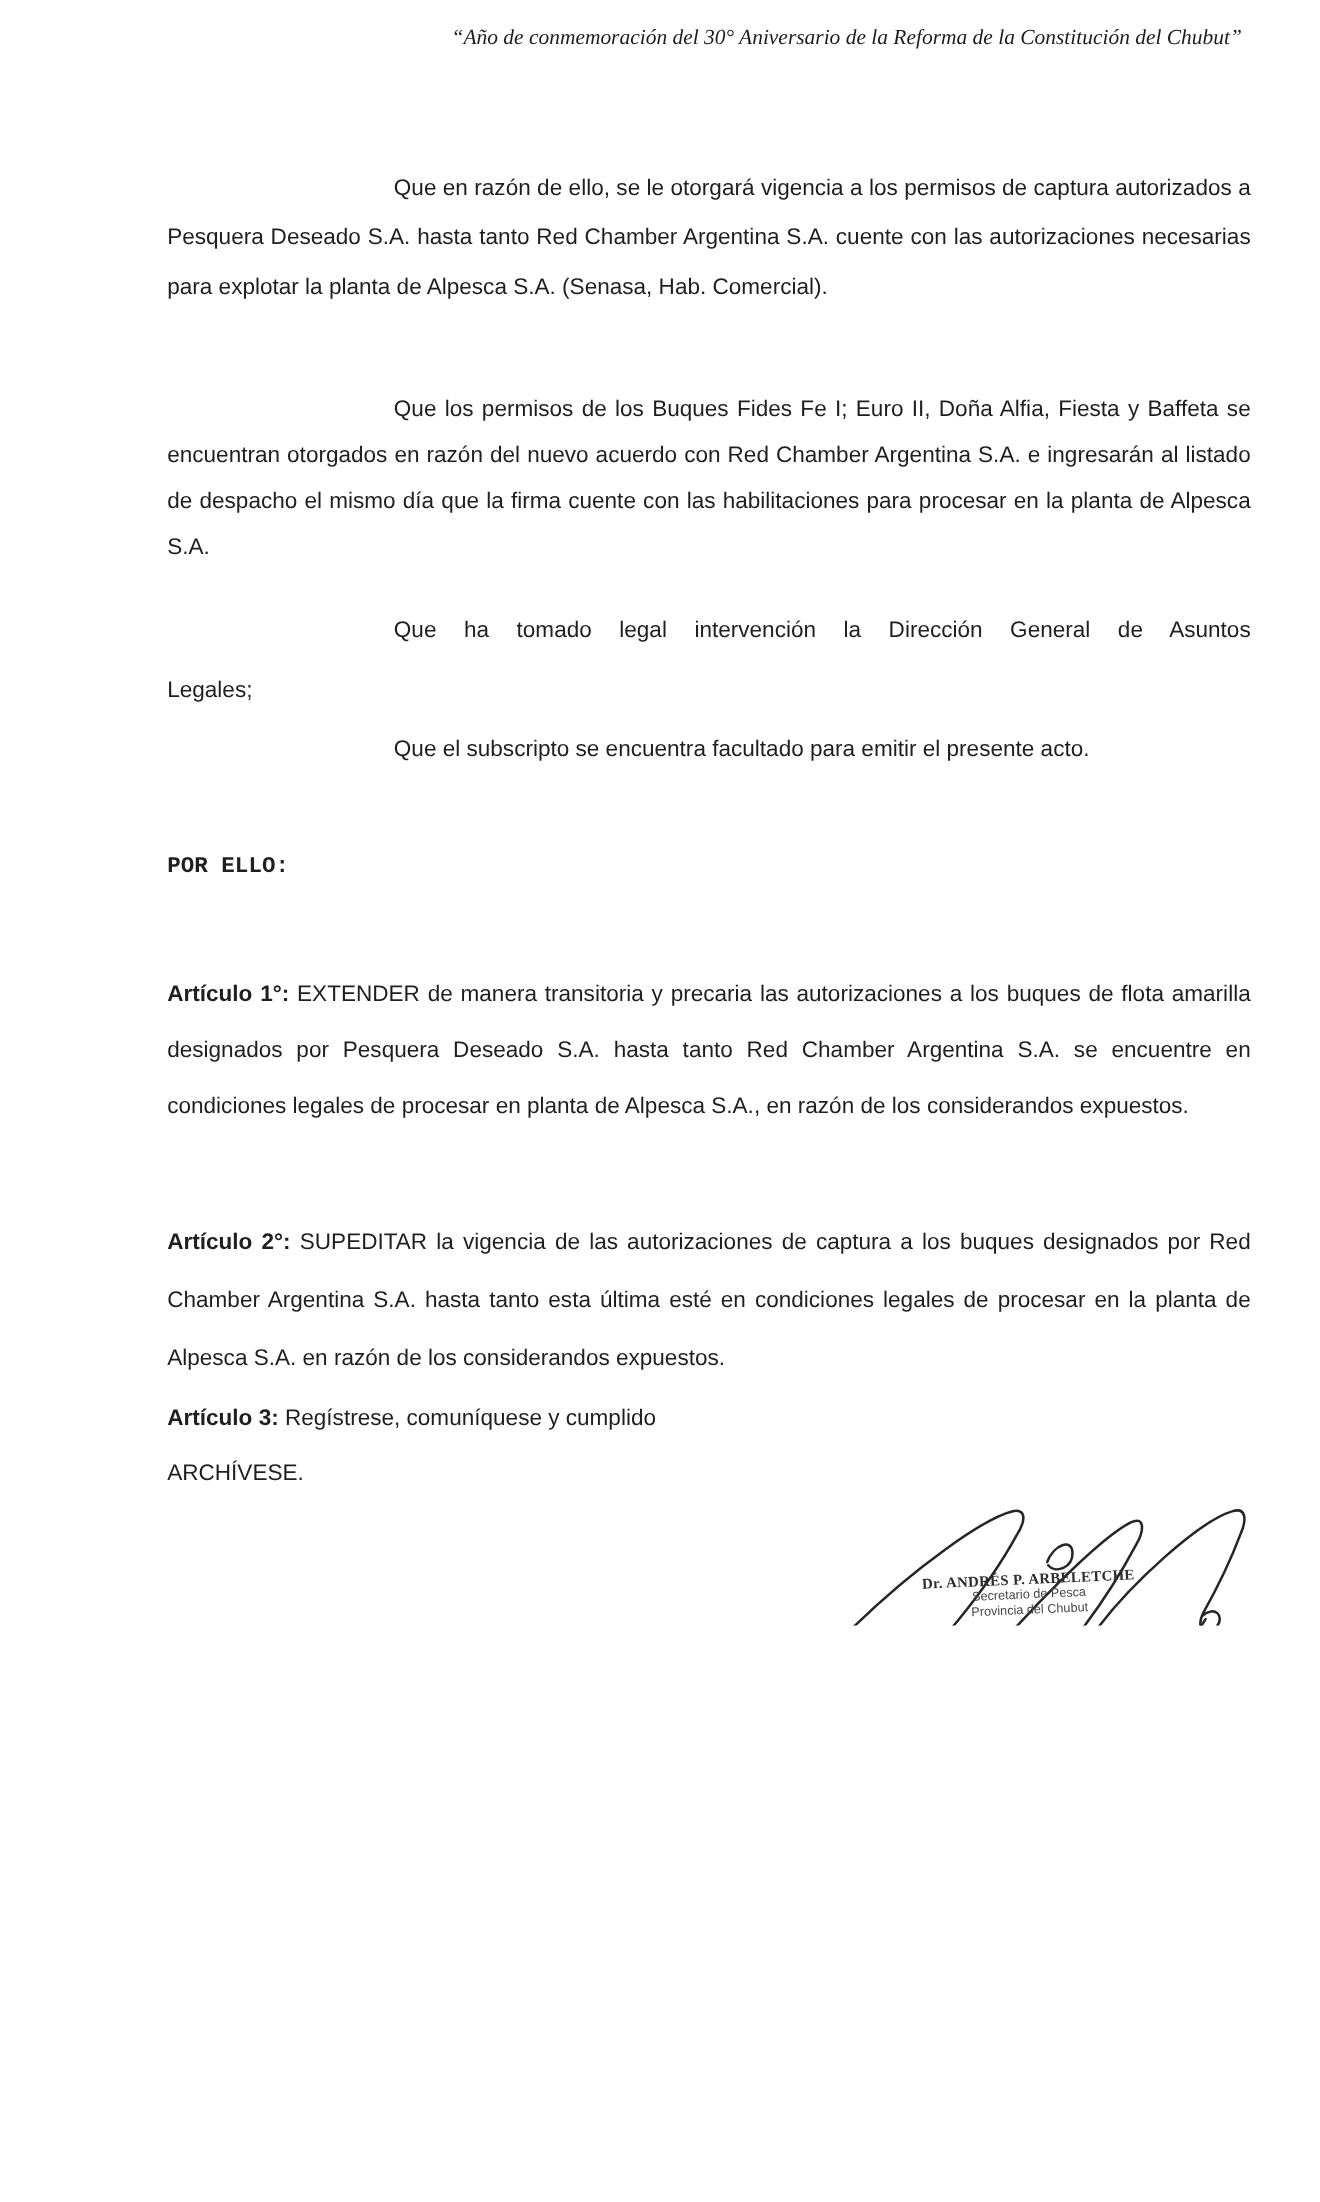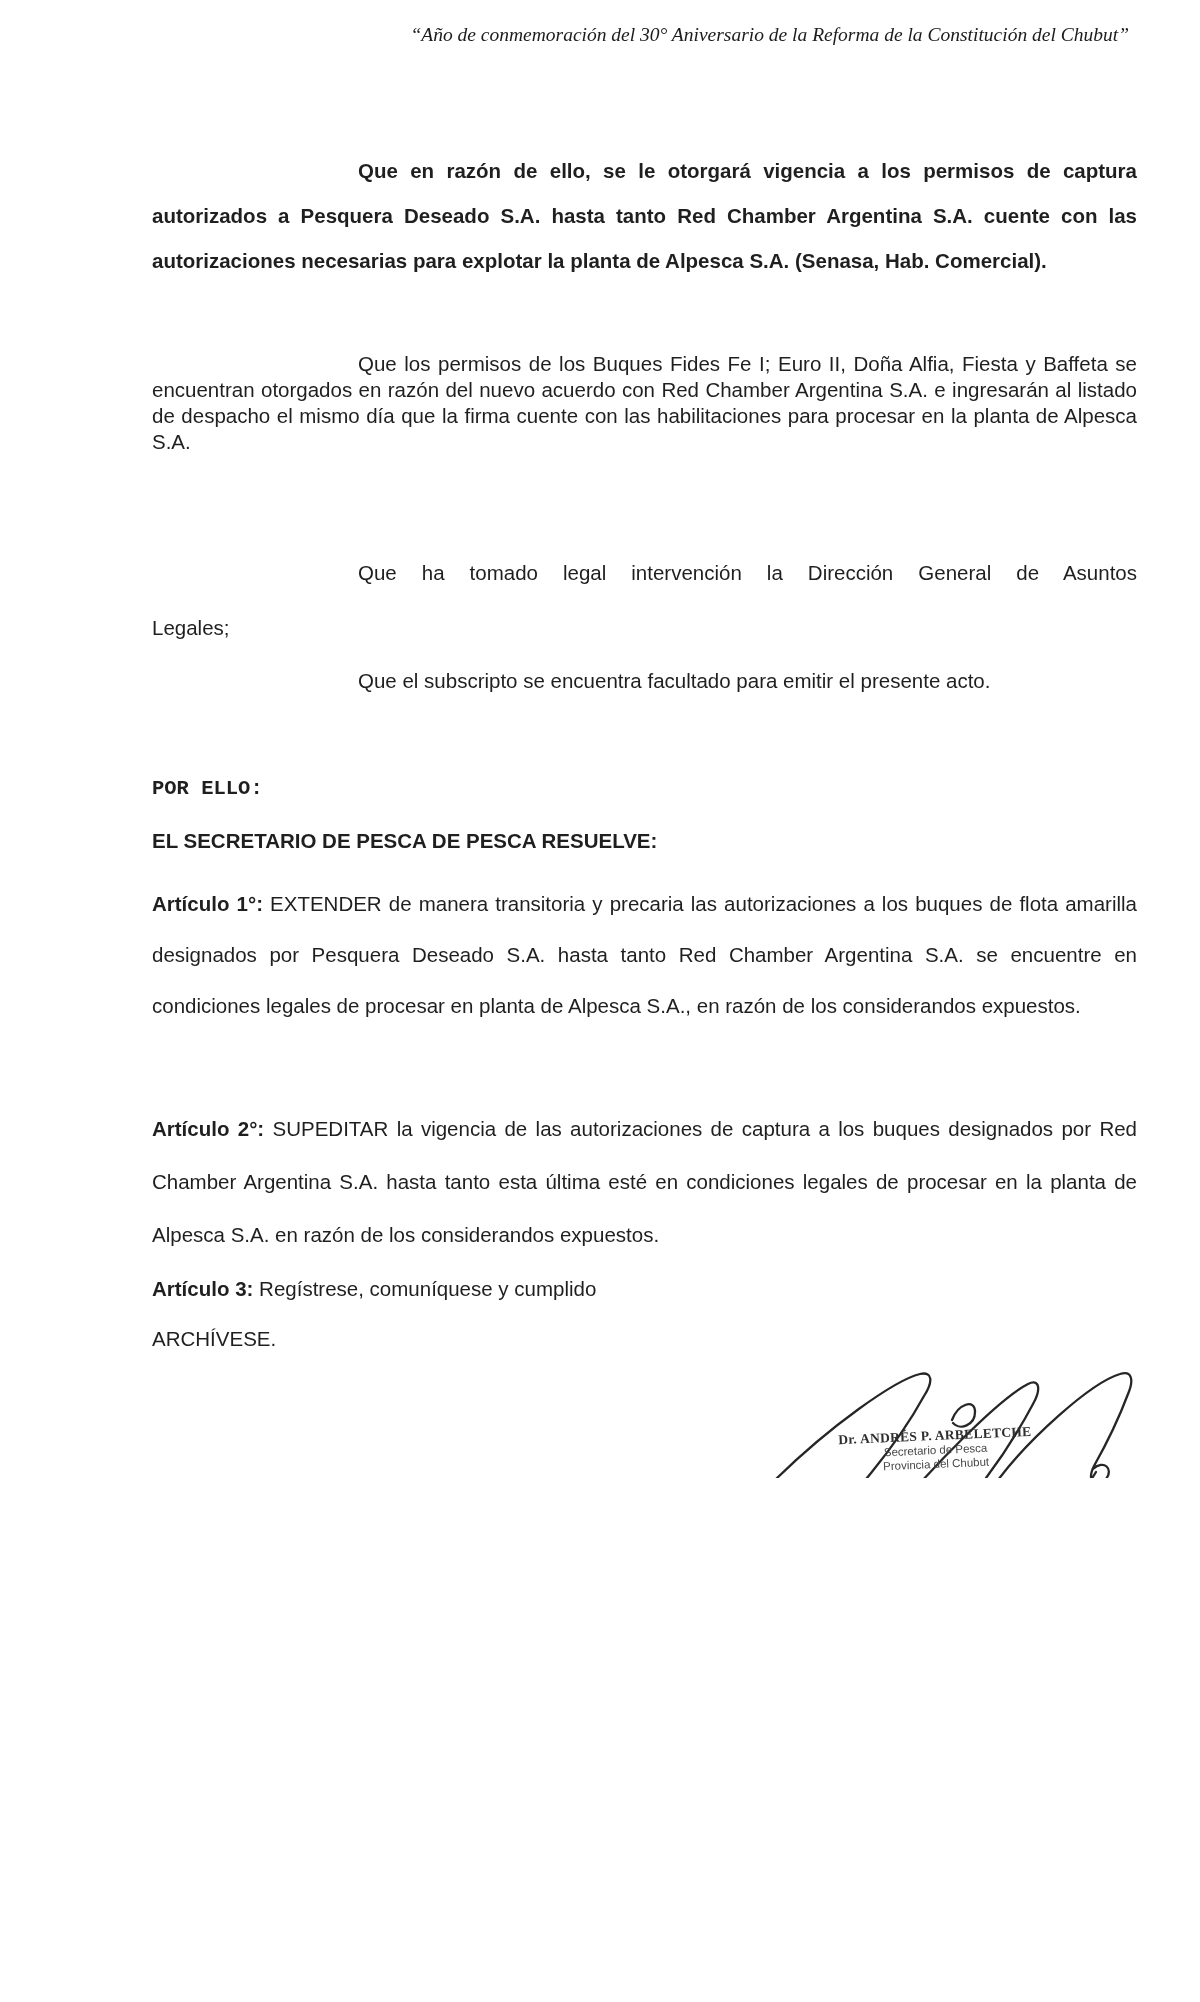--- a/index.html
+++ b/index.html
@@ -29,22 +29,22 @@
     position: absolute;
     left: 152px;
     width: 985px;
     margin: 0;
     font-size: 20.5px;
     hyphens: none;
   }
   .just   { text-align: justify; }
   .indent { text-indent: 206px; }
 
-  #p1 { top: 148px;  line-height: 45px; font-weight: bold; }
-  #p2 { top: 351px;  line-height: 26px; }
+  #p1 { top: 148px;  line-height: 45px; }
+  #p2 { top: 351px;  line-height: 42px; }
   #p3 { top: 545px;  line-height: 55px; }
   .p3-line1 { display: block; text-indent: 206px; text-align: justify; text-align-last: justify; }
   .p3-line2 { display: block; }
   #p4 { top: 658px;  line-height: 45px; }
 
   #por-ello  { top: 766px;  line-height: 45px; font-weight: bold; font-family: Liberation Mono, monospace; }
   #resuelve  { top: 818px;  line-height: 45px; font-weight: bold; }
 
   #art1 { top: 878px;  line-height: 51px; }
   #art2 { top: 1102px; line-height: 53px; }
@@ -101,21 +101,20 @@
 
   <p class="para" id="p3">
     <span class="p3-line1">Que ha tomado legal intervención la Dirección General de Asuntos</span>
     <span class="p3-line2">Legales;</span>
   </p>
 
   <p class="para indent" id="p4">Que el subscripto se encuentra facultado para emitir el presente acto.</p>
 
   <p class="para" id="por-ello">POR ELLO:</p>
 
-  <p class="para" id="resuelve">EL SECRETARIO DE PESCA DE PESCA RESUELVE:</p>
 
   <p class="para just" id="art1">
     <span class="art-label">Artículo 1°: </span><span>EXTENDER de manera transitoria y precaria las autorizaciones a los buques de flota amarilla designados por Pesquera Deseado S.A. hasta tanto Red Chamber Argentina S.A. se encuentre en condiciones legales de procesar en planta de Alpesca S.A., en razón de los considerandos expuestos.</span>
   </p>
 
   <p class="para just" id="art2">
     <span class="art-label">Artículo 2°: </span><span>SUPEDITAR la vigencia de las autorizaciones de captura a los buques designados por Red Chamber Argentina S.A. hasta tanto esta última esté en condiciones legales de procesar en la planta de Alpesca S.A. en razón de los considerandos expuestos.</span>
   </p>
 
   <p class="para" id="art3">

